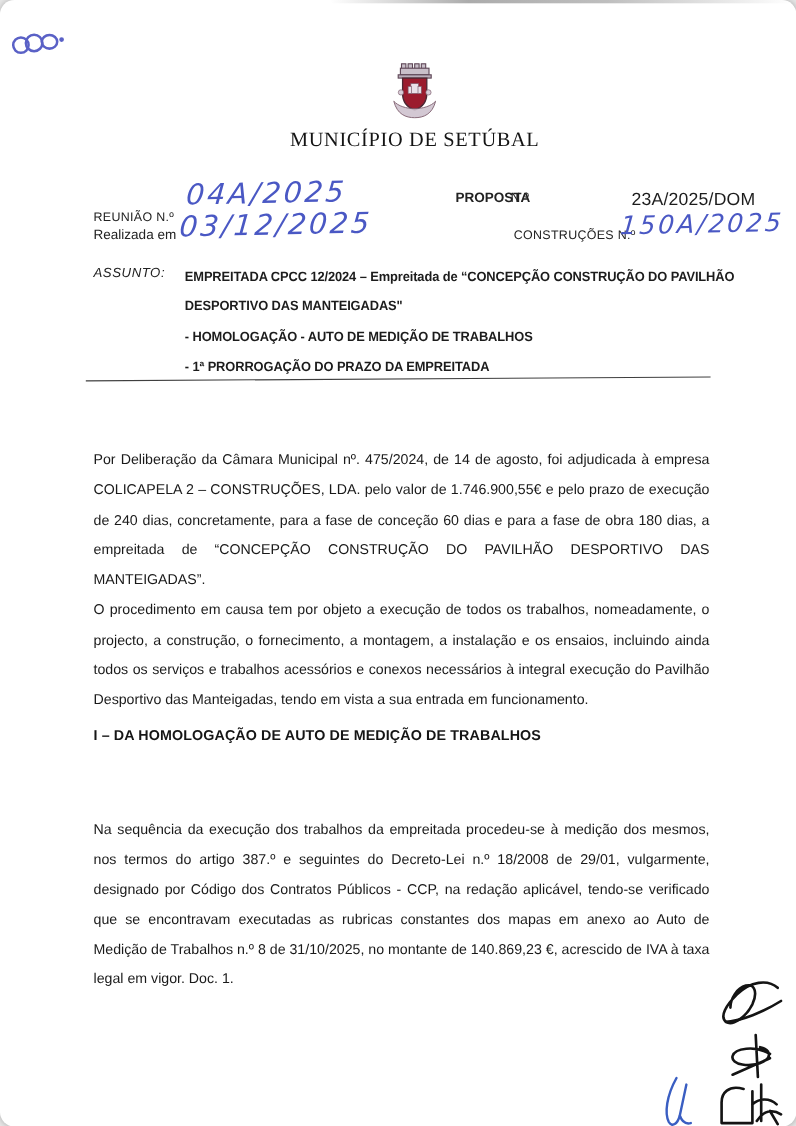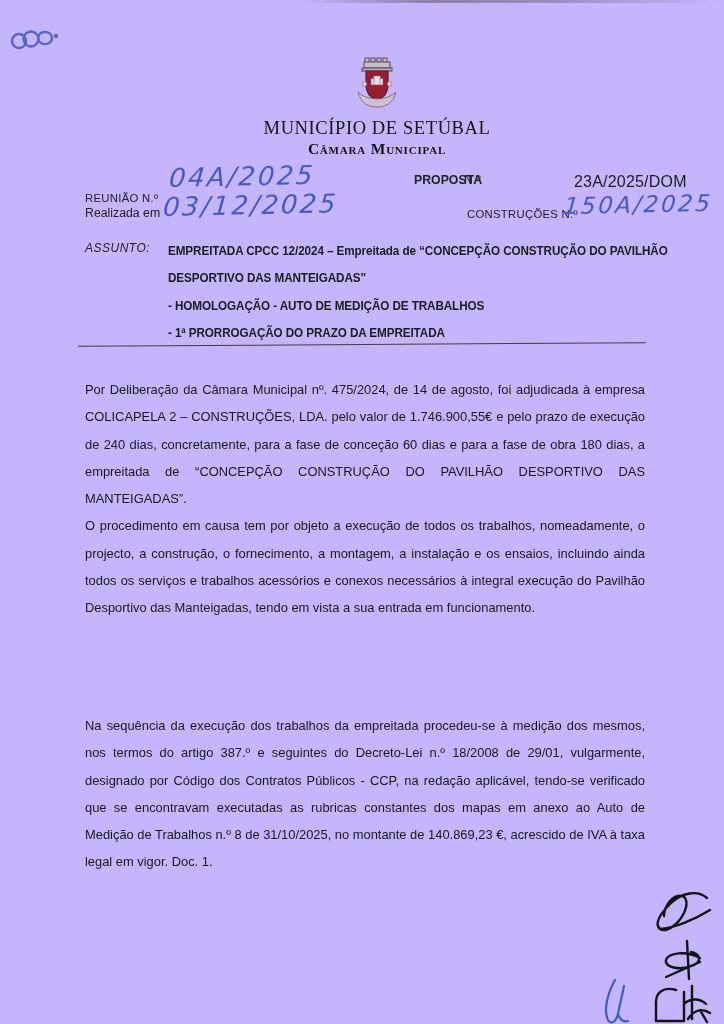--- a/index.html
+++ b/index.html
@@ -1,17 +1,17 @@
 <!DOCTYPE html>
 <html><head>
 <meta charset="utf-8">
 <style>
   html,body{margin:0;padding:0;background:#e8e8e8;}
-  .page{position:relative;width:724px;height:1024px;background:#c4b5fd;overflow:hidden;
-        font-family:"Liberation Sans",sans-serif;color:#1c1c1c;box-shadow:0 0 6px rgba(0,0,0,.25);}
+  .page{position:relative;width:724px;height:1024px;background:#ffffff;overflow:hidden;
+        font-family:"Liberation Sans",sans-serif;color:#1c1c1c;box-shadow:0 0 6px rgba(0,0,0,.25);border-radius:13px;}
   .abs{position:absolute;}
   .scan-smudge{top:0;left:300px;width:420px;height:3px;
         background:linear-gradient(90deg,rgba(90,90,90,.0),rgba(70,70,70,.45) 30%,rgba(70,70,70,.35) 60%,rgba(90,90,90,0));}
   
   .header-wrap{left:32px;top:54px;width:690px;text-align:center;}
   .crest{display:block;margin:0 auto;}
   .title-municipio{margin-top:6px;font-family:"Liberation Serif",serif;font-size:18.5px;
         letter-spacing:.6px;color:#141414;}
   .title-camara{font-family:"Liberation Serif",serif;font-size:15.5px;font-weight:bold;
         font-variant:small-caps;letter-spacing:.8px;color:#141414;margin-top:1px;}
@@ -24,21 +24,21 @@
   .hw{font-style:italic;color:#4a58c4;letter-spacing:2.5px;white-space:nowrap;
       font-family:"DejaVu Sans",sans-serif;transform:rotate(-1.2deg) skewX(-6deg);transform-origin:left bottom;}
   .hw-lg{font-size:26px;}
   .hw-md{font-size:23px;}
   
   .assunto-label{font-size:12px;font-style:italic;letter-spacing:.5px;color:#222;}
   .assunto-lines{line-height:27.3px;font-weight:bold;font-size:12.2px;letter-spacing:-.1px;
       white-space:nowrap;transform:scaleX(.96);transform-origin:left top;}
   .rule{border:none;border-top:1.6px solid #3f3f3f;transform:rotate(-.35deg);}
   
-  .bodytext{width:560px;font-size:12.9px;line-height:27.3px;text-align:justify;color:#191919;}
+  .bodytext{width:560px;font-size:12.9px;line-height:27.3px;text-align:justify;color:#191919;margin-top:28px;}
   .bodytext p{margin:0;}
   .single-line{font-size:12.9px;color:#191919;}
   .heading{font-size:13px;font-weight:bold;letter-spacing:.1px;color:#151515;}
   .sig-svg{pointer-events:none;}
 </style>
 </head>
 <body>
 
 <div class="page">
 
@@ -67,21 +67,20 @@
       <g stroke="#7a5a6a" stroke-width="0.6">
         <rect x="22.5" y="22" width="7" height="9" fill="#e9e2e9"></rect>
         <rect x="20" y="24.5" width="3" height="6.5" fill="#e9e2e9"></rect>
         <rect x="29" y="24.5" width="3" height="6.5" fill="#e9e2e9"></rect>
         <circle cx="13.5" cy="30" r="2.4" fill="#d9ced9"></circle>
         <circle cx="38.5" cy="30" r="2.4" fill="#d9ced9"></circle>
       </g>
       <path d="M7 38 C15 47 37 47 45 38 C42 50 34 53 26 53 C18 53 10 50 7 38 z" fill="#cfc3cf" stroke="#7a5a6a" stroke-width="0.9" opacity="0.9"></path>
     </svg>
     <div class="title-municipio">MUNICÍPIO DE SETÚBAL</div>
-    <div class="title-camara">Câmara Municipal</div>
   </div>
 
   <div class="abs lbl" style="left:85px;top:192px;">REUNIÃO N.º</div>
   <div class="abs hw hw-lg" style="left:168px;top:163px;">04A/2025</div>
 
   <div class="abs lbl-mixed bold" style="left:385px;top:173px;margin-left:29px;">PROPOSTA</div>
   <div class="abs lbl-mixed" style="left:464px;top:173px;">N.º</div>
   <div class="abs proposta-value" style="left:574px;top:173px;">23A/2025/DOM</div>
 
   <div class="abs lbl-mixed" style="left:85px;top:206px;">Realizada em</div>
@@ -99,20 +98,21 @@
   </div>
 
   <hr class="abs rule" style="left:78px;top:336px;width:568px;">
 
   <div class="abs bodytext" style="left:85px;top:376px;">
     <p>Por Deliberação da Câmara Municipal nº. 475/2024, de 14 de agosto, foi adjudicada à empresa COLICAPELA 2 – CONSTRUÇÕES, LDA. pelo valor de 1.746.900,55€ e pelo prazo de execução de 240 dias, concretamente, para a fase de conceção 60 dias e para a fase de obra 180 dias, a empreitada de “CONCEPÇÃO CONSTRUÇÃO DO PAVILHÃO DESPORTIVO DAS MANTEIGADAS”.</p>
     <p>O procedimento em causa tem por objeto a execução de todos os trabalhos, nomeadamente, o projecto, a construção, o fornecimento, a montagem, a instalação e os ensaios, incluindo ainda todos os serviços e trabalhos acessórios e conexos necessários à integral execução do Pavilhão Desportivo das Manteigadas, tendo em vista a sua entrada em funcionamento.</p>
   </div>
 
 
+  <div class="abs heading" style="left:85px;top:661px;">I – DA HOMOLOGAÇÃO DE AUTO DE MEDIÇÃO DE TRABALHOS</div>
 
   <div class="abs bodytext" style="left:85px;top:712px;">Na sequência da execução dos trabalhos da empreitada procedeu-se à medição dos mesmos, nos termos do artigo 387.º e seguintes do Decreto-Lei n.º 18/2008 de 29/01, vulgarmente, designado por Código dos Contratos Públicos - CCP, na redação aplicável, tendo-se verificado que se encontravam executadas as rubricas constantes dos mapas em anexo ao Auto de Medição de Trabalhos n.º 8 de 31/10/2025, no montante de 140.869,23 €, acrescido de IVA à taxa legal em vigor. Doc. 1.</div>
 
 
   <svg class="abs sig-svg" style="left:590px;top:880px;" width="134" height="144" viewBox="0 0 134 144">
     <g fill="none" stroke="#141414" stroke-width="2.4" stroke-linecap="round" stroke-linejoin="round">
       <path d="M117 18 C108 10 92 12 80 24 C70 34 64 44 70 49 C76 53 88 45 94 33 C99 22 96 14 88 16 C80 18 74 28 74 36"></path>
       <path d="M70 49 C84 48 104 40 120 30"></path>
       <path d="M97 61 L99 99 M110 78 C96 70 78 73 76 80 C74 88 92 91 104 85 C112 81 110 74 101 72 M76 97 L110 82"></path>
       <path d="M86 110 C72 106 66 114 66 122 L66 141 L94 141 L94 112 M102 106 L102 139 M94 124 C100 118 110 118 116 124 M98 139 C104 130 112 128 120 133 M110 130 L117 142"></path>

